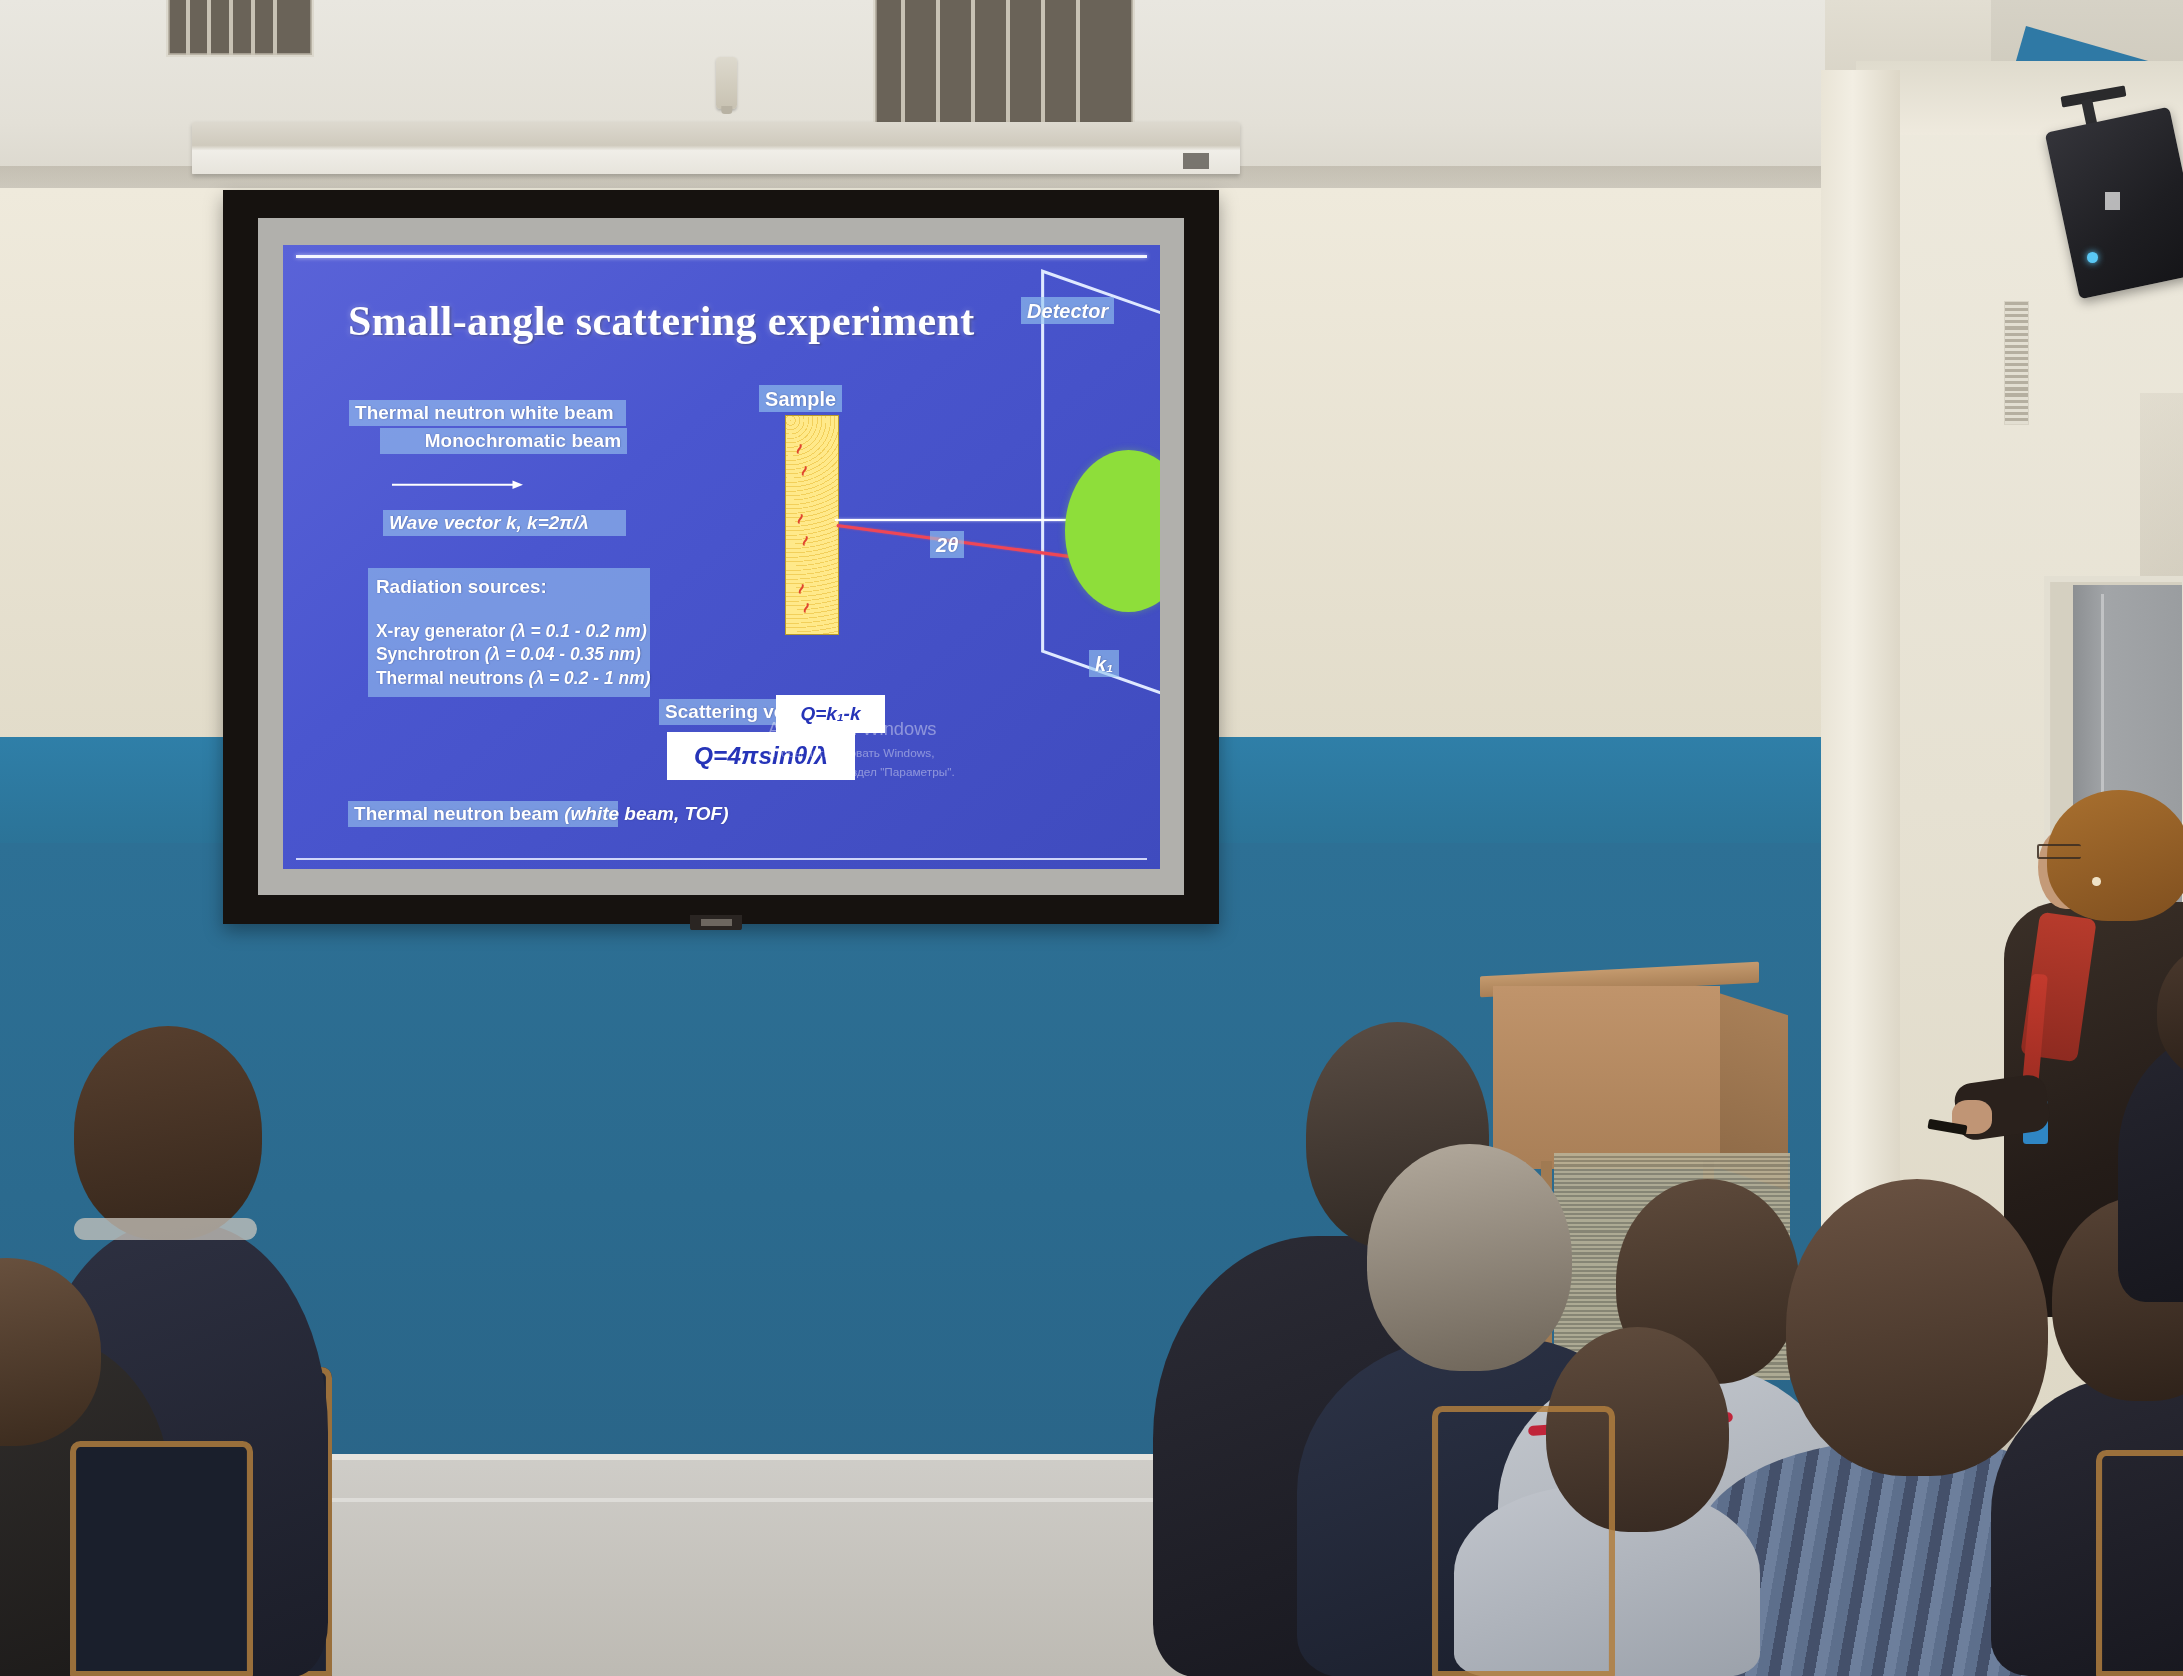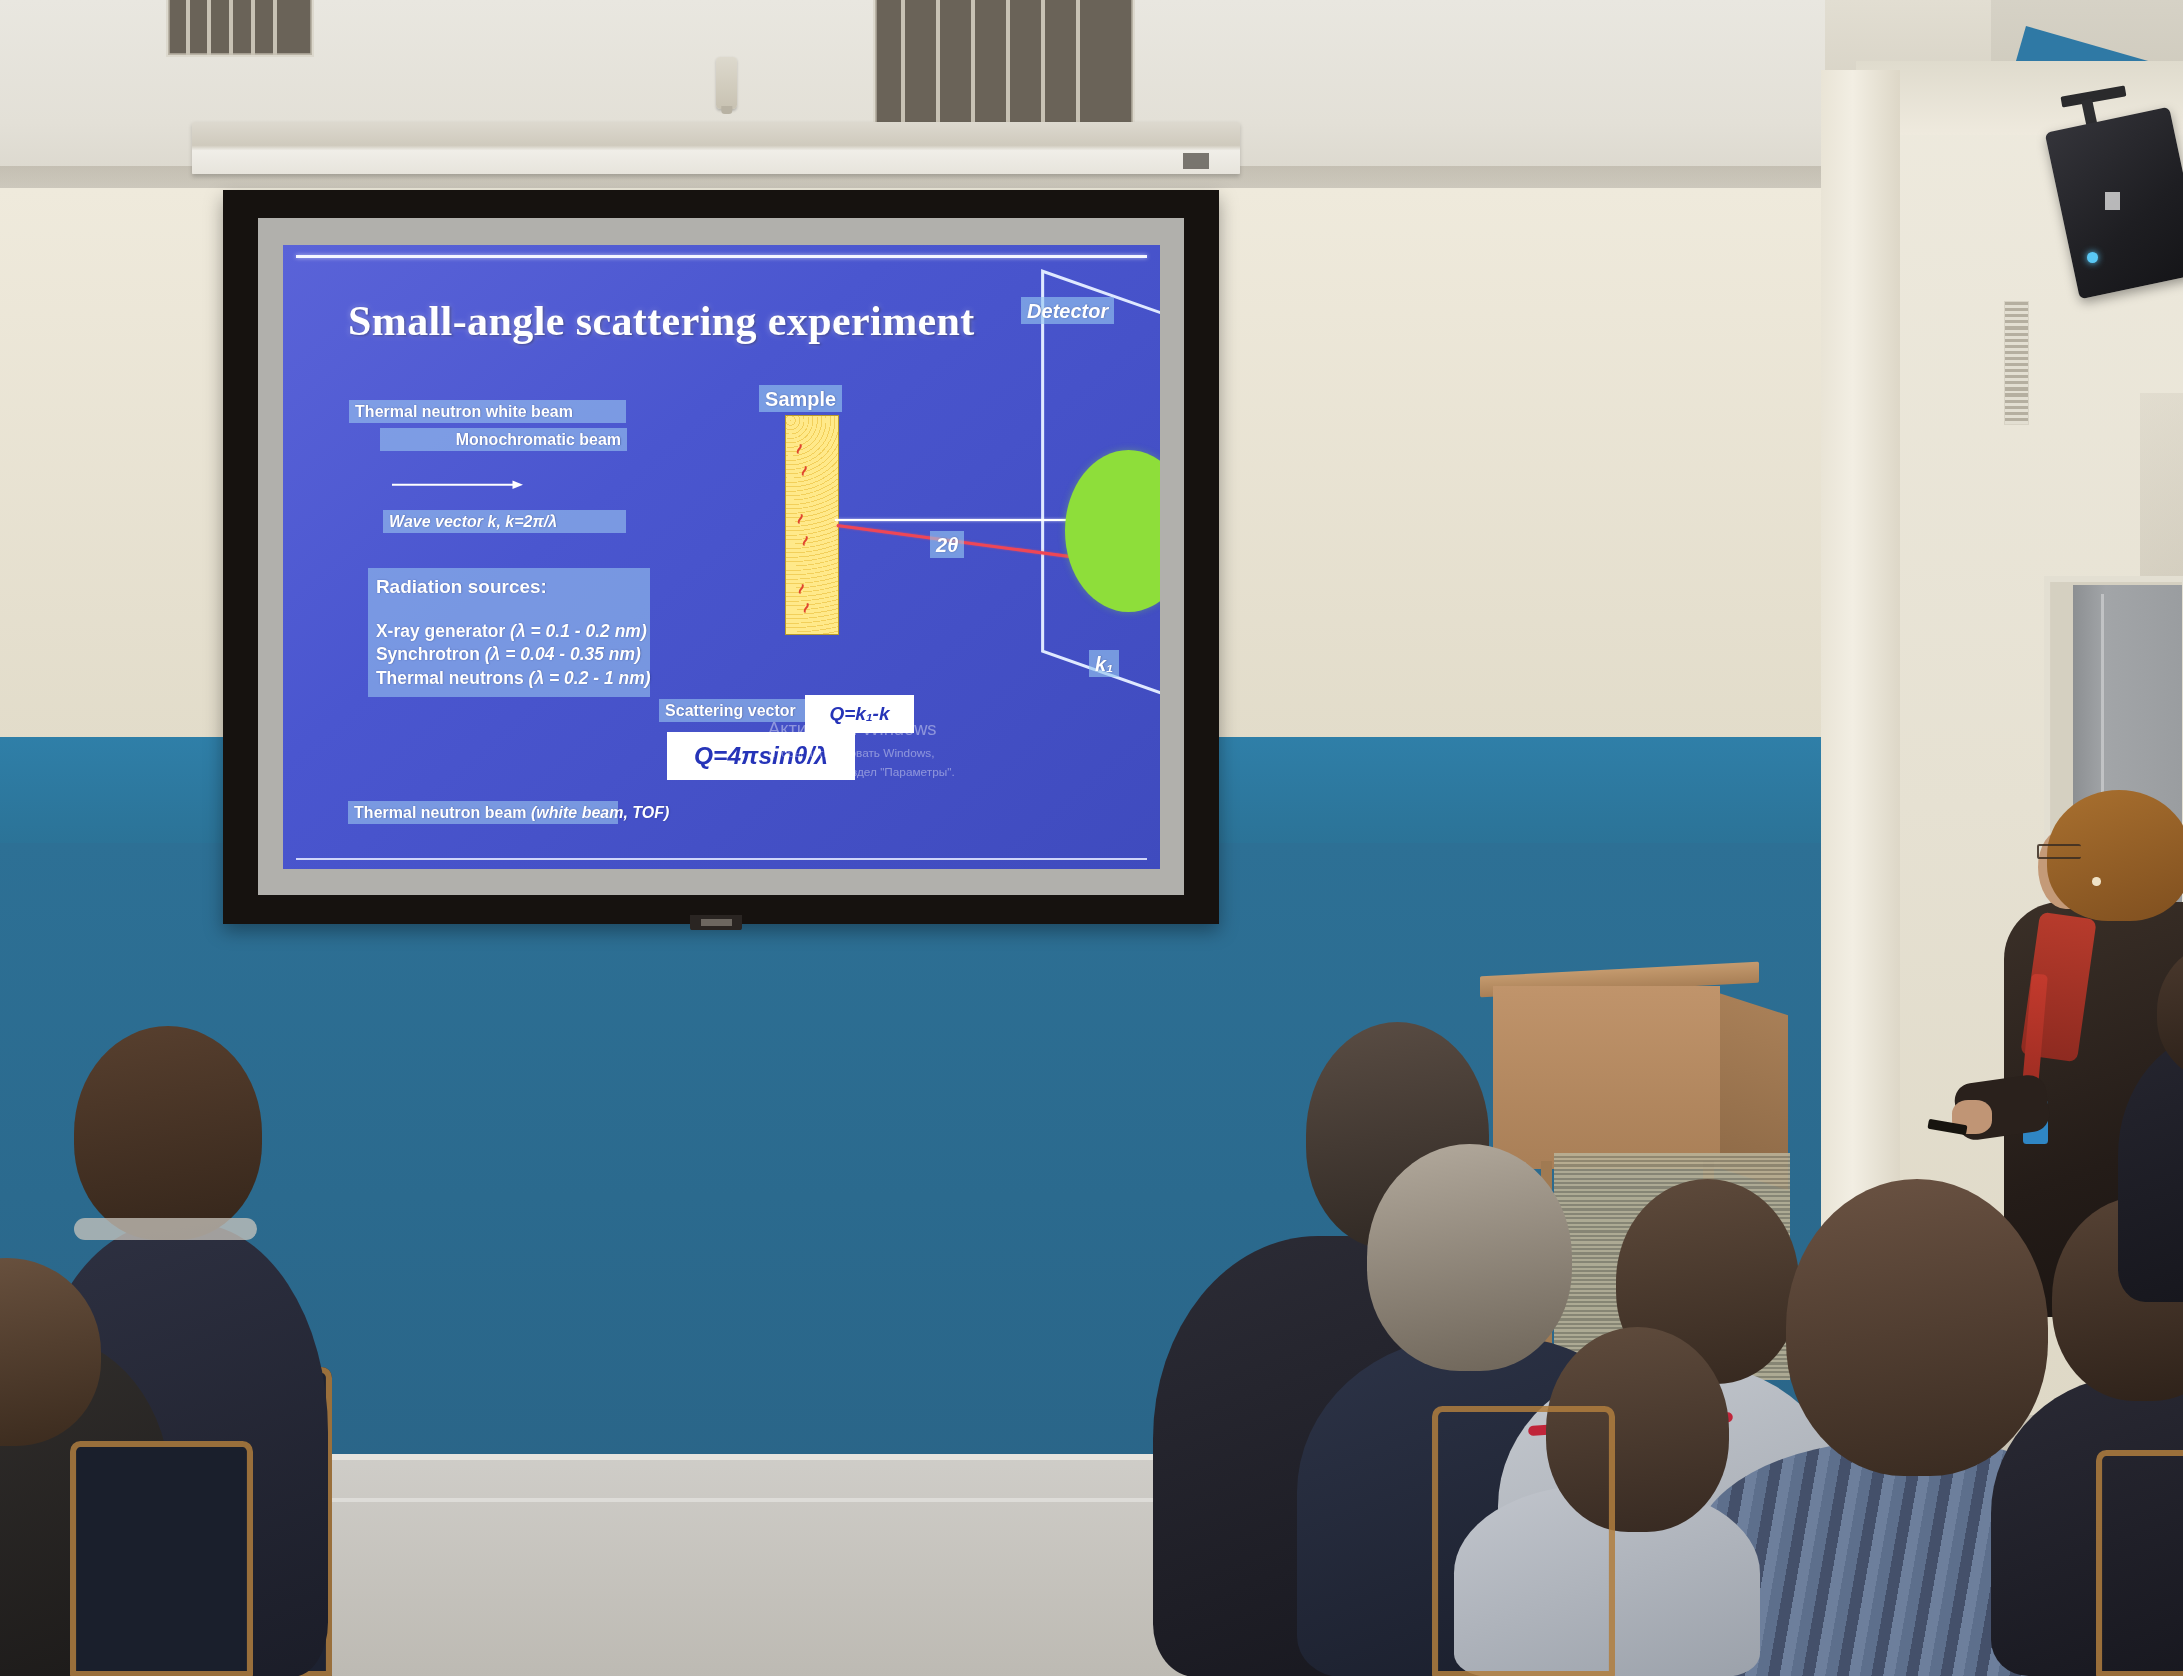--- a/index.html
+++ b/index.html
@@ -67,21 +67,21 @@
     position:absolute;left:65px;top:52px;width:699px;
     color:#fff;font-family:"Liberation Serif",serif;font-weight:700;
     font-size:42px;letter-spacing:0.4px;
     text-shadow:0 0 6.1px rgba(255,255,255,.35), 1.3px 1.3px 2.6px rgba(20,20,70,.55);
     white-space:nowrap;
   }
 
   .lbl{
     position:absolute;color:#ffffff;font-weight:700;
     background:rgba(150,200,240,.62);
-    padding:2.6px 6.1px;font-size:16px;line-height:1.1;
+    padding:2.6px 6.1px;font-size:19px;line-height:1.1;
     text-shadow:0.4px 0.4px 1.3px rgba(20,30,90,.5);
     white-space:nowrap;
   }
   .lbl.soft{background:rgba(163,209,243,.55);}
 
   .big-box{
     position:absolute;background:rgba(158,206,243,.55);
     color:#fff;font-weight:700;font-size:17.5px;line-height:1.35;
     padding:6.1px 7.9px;text-shadow:0.4px 0.4px 1.3px rgba(20,30,90,.5);
   }
@@ -253,21 +253,21 @@
     <div class="big-box" style="left:65px;top:323px;width:266px;margin-left:20px;">
       <span class="hd">Radiation sources:</span>
       <span class="row"><span>X-ray generator </span><i>(λ = 0.1 - 0.2 nm)</i></span>
       <span class="row"><span>Synchrotron </span><i>(λ = 0.04 - 0.35 nm)</i></span>
       <span class="row"><span>Thermal neutrons </span><i>(λ = 0.2 - 1 nm)</i></span>
     </div>
 
     <div class="lbl soft" style="left:65px;top:556px;width:258px;"><span>Thermal neutron beam </span><i>(white beam, TOF)</i></div>
 
     <div class="lbl soft" style="left:376px;top:454px;width:183px;">Scattering vector</div>
-    <div class="fbox small" style="left:522px;top:450px;width:109px;height:38px;">Q=k₁-k</div>
+    <div class="fbox small" style="left:493px;top:450px;width:109px;height:38px;">Q=k₁-k</div>
     <div class="fbox large" style="left:384px;top:487px;width:188px;height:48px;font-style:italic;">Q=4πsinθ/λ</div>
 
     <div class="wm t1" style="left:485px;top:473px;">Активация Windows</div>
     <div class="wm t2" style="left:485px;top:501px;">Чтобы активировать Windows,</div>
     <div class="wm t2" style="left:485px;top:520px;">перейдите в раздел "Параметры".</div>
   </div>
 
   <div class="podium-top"></div>
   <div class="podium-side"></div>
   <div class="podium-body"></div>

